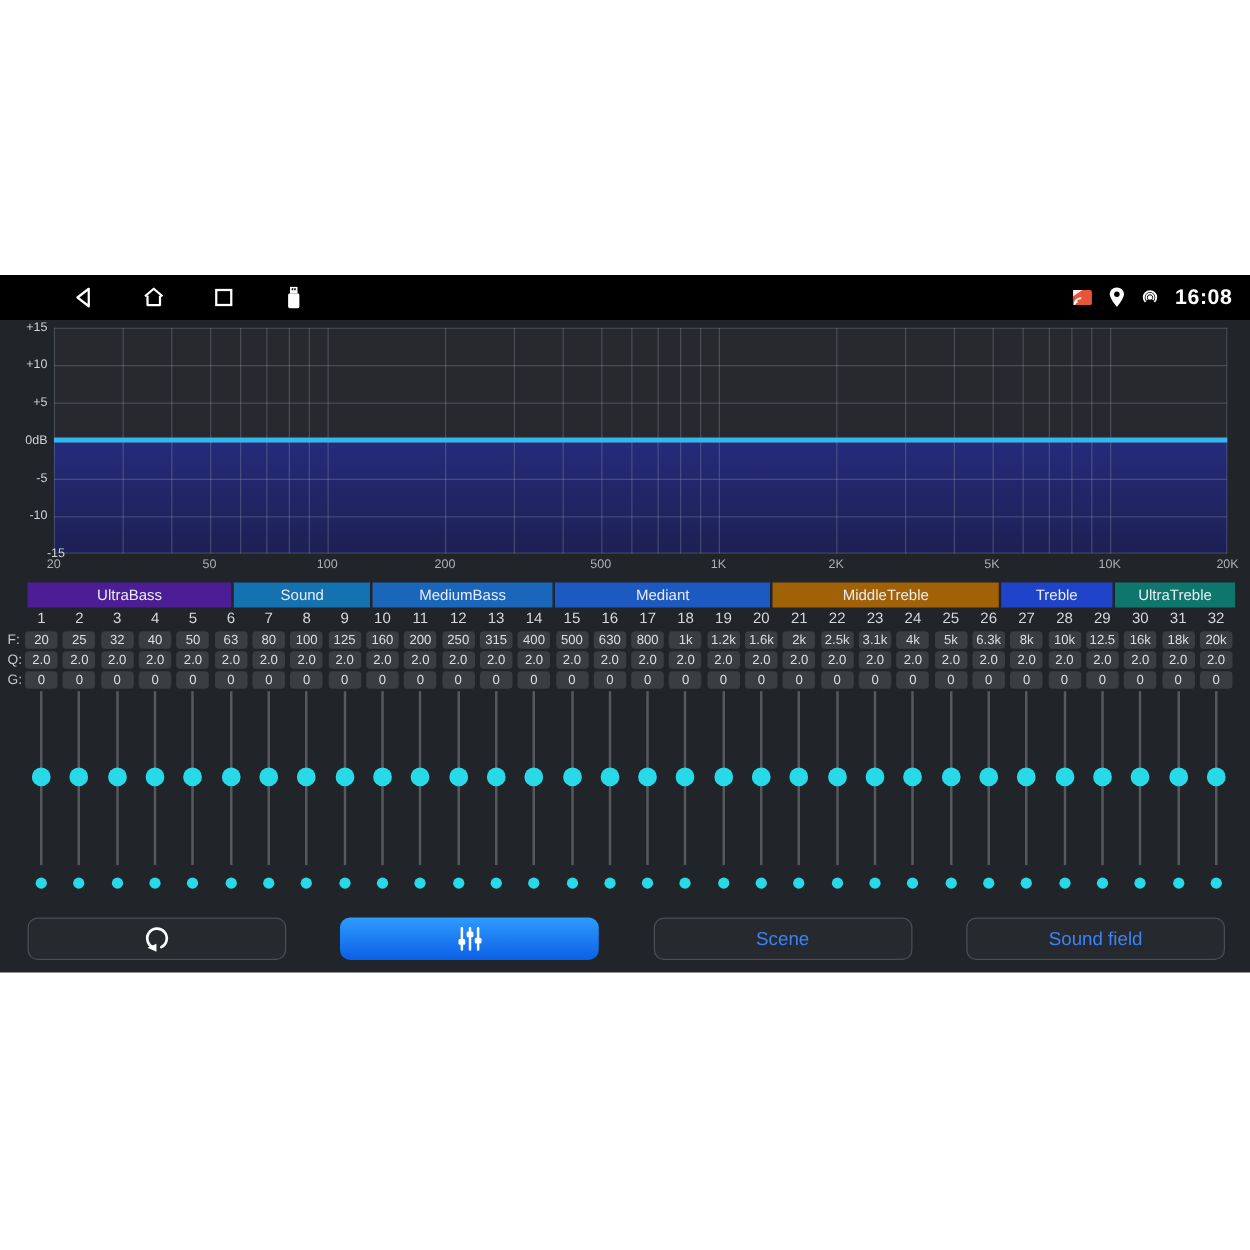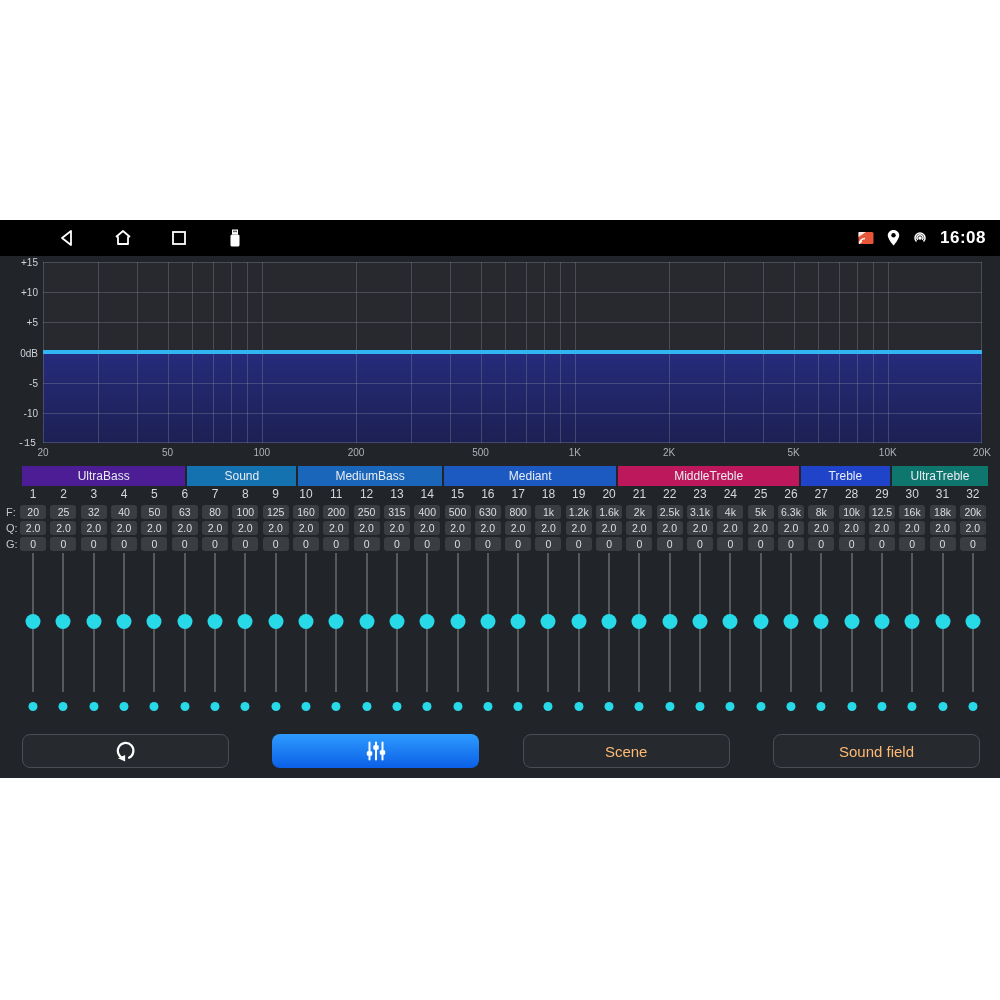--- a/index.html
+++ b/index.html
@@ -38,21 +38,21 @@
   .vbox.f{top:18px}.vbox.q{top:34px}.vbox.g{top:50px}
   .track{position:absolute;left:50%;transform:translateX(-50%);top:66px;width:2px;height:139px;background:#56595e;}
   .handle{position:absolute;left:50%;transform:translateX(-50%);top:127px;width:15px;height:15px;
     border-radius:50%;background:#28d9e8;}
   .chdot{position:absolute;left:50%;transform:translateX(-50%);top:215px;width:9px;height:9px;
     border-radius:50%;background:#28d9e8;}
   
   .btn-row{position:absolute;left:22px;top:478px;width:958px;height:34px;
     display:flex;justify-content:space-between;}
   .btn{width:207px;height:34px;background:#26292e;border:1px solid #4a4e54;border-radius:8px;
-    color:#fdba74;font-size:15px;display:flex;align-items:center;justify-content:center;box-sizing:border-box;}
+    color:#3b82f6;font-size:15px;display:flex;align-items:center;justify-content:center;box-sizing:border-box;}
   .btn.active{background:linear-gradient(180deg,#2e9bff 0%,#0b60e6 100%);border:none;}
 </style>
 </head>
 <body>
 
 <div class="page">
 
   <div class="status-bar">
     <div class="sb-left">
       <div class="sb-icon">
@@ -146,21 +146,21 @@
         <div class="hline" style="top: 180px;"></div>
         <div class="zero-line"></div>
     </div>
     <div id="dbLabels">
         <div class="db-label" style="left: 2px; top: 6px;">+15</div>
         <div class="db-label" style="left: 2px; top: 36.1667px;">+10</div>
         <div class="db-label" style="left: 2px; top: 66.3333px;">+5</div>
         <div class="db-label" style="left: 2px; top: 96.5px;">0dB</div>
         <div class="db-label" style="left: 2px; top: 126.667px;">-5</div>
         <div class="db-label" style="left: 2px; top: 156.833px;">-10</div>
-        <div class="db-label" style="left: 0; top: 187px; font-family: Liberation Mono, monospace;">-15</div>
+        <div class="db-label" style="left: 16px; top: 187px;">-15</div>
       </div>
     <div id="freqLabels">
         <div class="freq-label" style="left: 43px;">20</div>
         <div class="freq-label" style="left: 167.555px;">50</div>
         <div class="freq-label" style="left: 261.778px;">100</div>
         <div class="freq-label" style="left: 356px;">200</div>
         <div class="freq-label" style="left: 480.555px;">500</div>
         <div class="freq-label" style="left: 574.778px;">1K</div>
         <div class="freq-label" style="left: 669px;">2K</div>
         <div class="freq-label" style="left: 793.555px;">5K</div>
@@ -174,21 +174,21 @@
         </div>
         <div class="band" style="flex-grow: 4; background: rgb(20, 114, 176);">
           <span>Sound</span>
         </div>
         <div class="band" style="flex-grow: 4; background: rgb(26, 102, 186);">
           <span>MediumBass</span>
         </div>
         <div class="band" style="flex-grow: 7; background: rgb(28, 90, 194);">
           <span>Mediant</span>
         </div>
-        <div class="band" style="flex-grow: 6; background: #be185d; text-align: right;">
+        <div class="band" style="flex-grow: 6; background: #a16207; text-align: right;">
           <span>MiddleTreble</span>
         </div>
         <div class="band" style="flex-grow: 3; background: rgb(31, 68, 201);">
           <span>Treble</span>
         </div>
         <div class="band" style="flex-grow: 2; background: #0f766e;">
           <span>UltraTreble</span>
         </div>
       </div>
 

